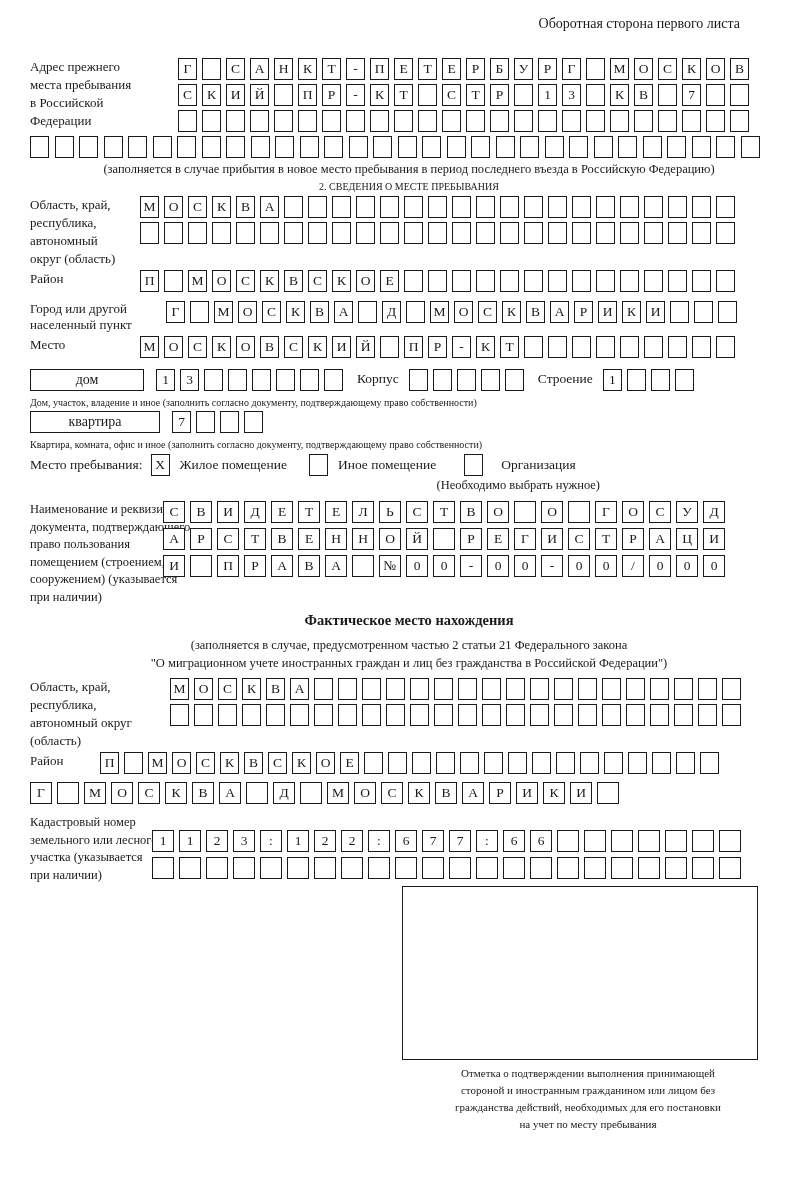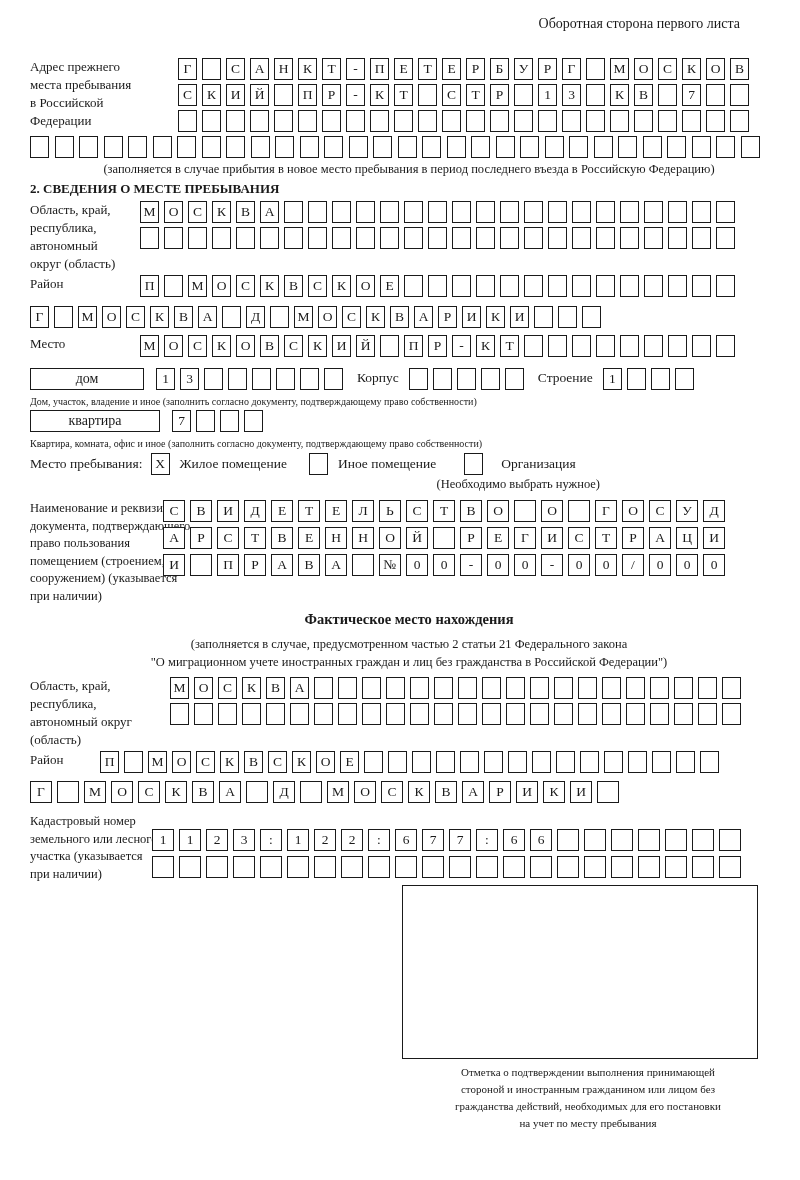--- a/index.html
+++ b/index.html
@@ -16,21 +16,21 @@
   .cellcol{display:flex;flex-direction:column;}
   .cells{display:flex;gap:5px;margin-bottom:4px;}
   .cell{
     width:17px;height:20px;border:1.7px solid #1a1a1a;flex-shrink:0;
     display:flex;align-items:center;justify-content:center;
     font-size:13.5px;line-height:1;background:#fff;
   }
   .wide .cell{width:20px;}
   .note{font-size:12.5px;text-align:center;margin-bottom:4px;}
   .caption{font-size:10px;margin-bottom:3px;}
-  .heading{font-size:13px;font-weight:bold;margin-bottom:4px;}
+  .heading{font-size:10px;font-weight:normal;text-align:center;margin-bottom:4px;}
   .heading2{font-size:14.5px;font-weight:bold;text-align:center;margin:2px 0 8px 0;}
   .widebox{
     width:112px;height:20px;border:1.7px solid #1a1a1a;flex-shrink:0;
     display:flex;align-items:center;justify-content:center;font-size:14px;margin-right:12px;
   }
   .widebox.kv{width:128px;}
   .inline-label{font-size:13.5px;margin:2px 10px 0 14px;white-space:nowrap;}
   .domrow{display:flex;align-items:flex-start;margin-bottom:2px;}
   .mestorow{display:flex;align-items:center;margin-bottom:2px;font-size:13.5px;}
   .checkbox{
@@ -261,20 +261,22 @@
       <span class="cell"></span>
       <span class="cell"></span>
       <span class="cell"></span>
       <span class="cell"></span>
       <span class="cell"></span>
       <span class="cell"></span>
     </div>
 </div>
 
 <div class="frow mb3">
+  <div class="flabel" style="width:136px;line-height:16px">Город или другой
+населенный пункт</div>
   <div class="cells">
       <span class="cell">Г</span>
       <span class="cell"></span>
       <span class="cell">М</span>
       <span class="cell">О</span>
       <span class="cell">С</span>
       <span class="cell">К</span>
       <span class="cell">В</span>
       <span class="cell">А</span>
       <span class="cell"></span>

